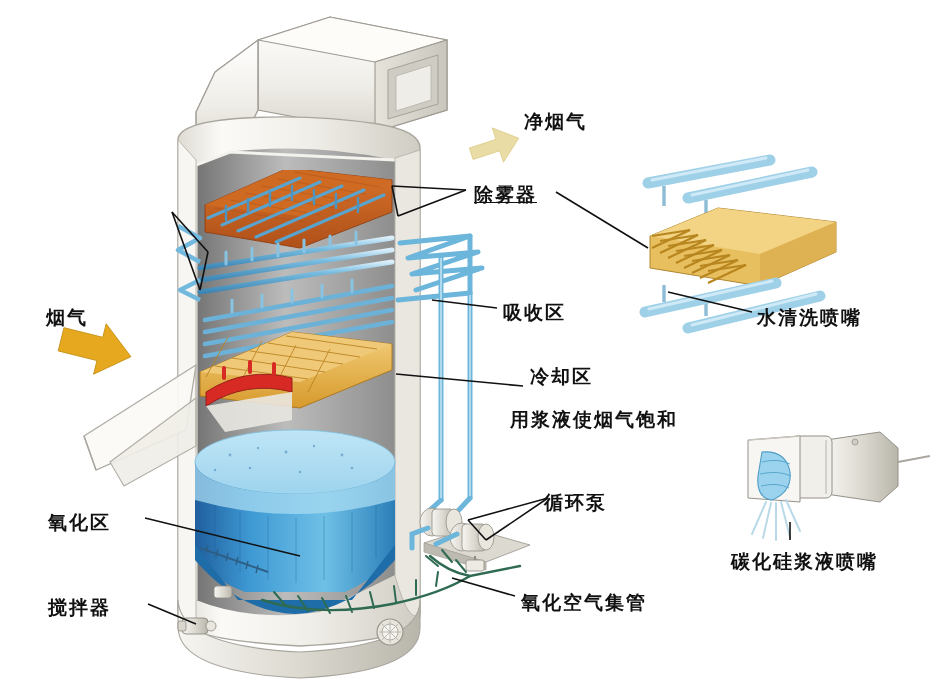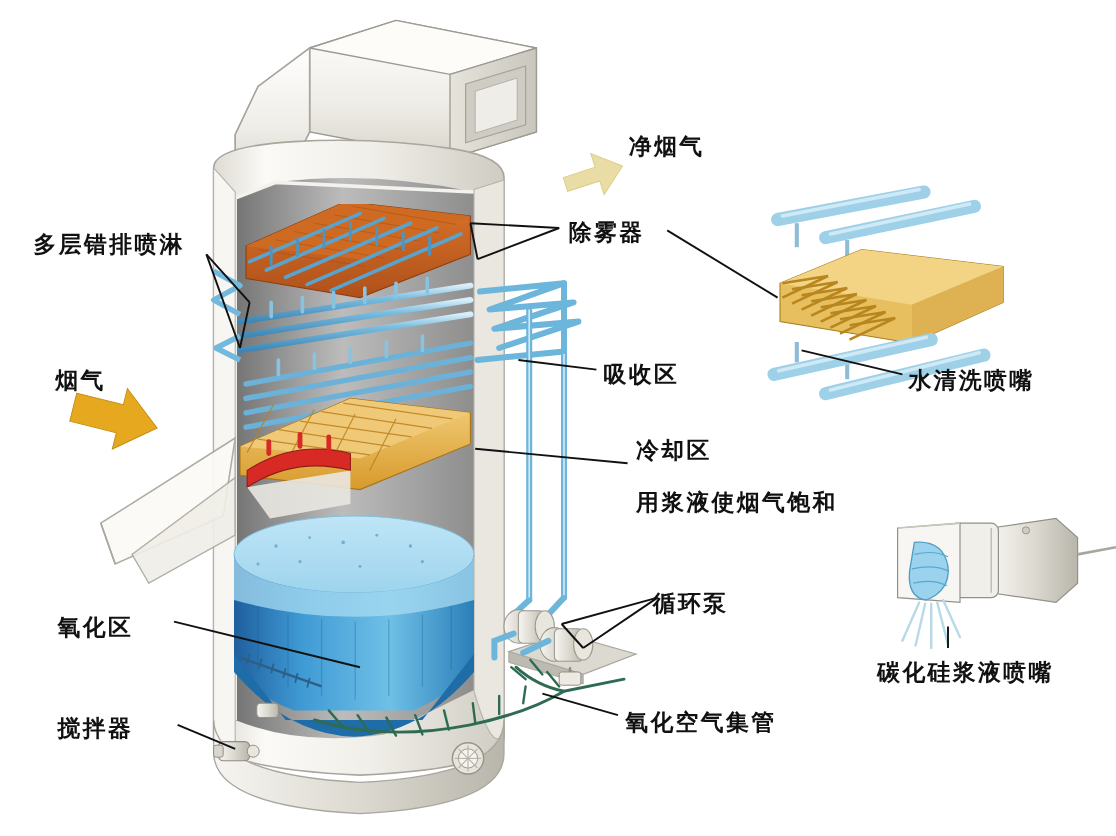--- a/index.html
+++ b/index.html
@@ -413,37 +413,36 @@
     </g>
 
     <g>
       <path d="M470,140 L498,140 L498,128 L520,146 L498,164 L498,152 L470,152 Z" fill="#e9dca4" stroke="#ddcd8a" stroke-width="0.8" transform="rotate(-18 495 146)"></path>
     </g>
     <g>
       <path d="M60,336 L100,336 L100,322 L132,348 L100,374 L100,360 L60,360 Z" fill="#e5a81e" stroke="#c48e12" stroke-width="0.8" transform="rotate(14 96 348)"></path>
     </g>
   </svg>
 
-  <div class="lbl" style="left:28px;top:192px;">多层错排喷淋</div>
 
   <div class="lbl" style="left:46px;top:305px;">烟气</div>
 
   <div class="lbl" style="left:48px;top:512px;font-family:Liberation Mono, monospace;">氧化区</div>
 
   <div class="lbl" style="left:48px;top:595px;">搅拌器</div>
 
   <div class="lbl" style="left:524px;top:111px;font-family:Liberation Mono, monospace;">净烟气</div>
 
-  <div class="lbl" style="left:474px;top:182px;">除雾器</div>
+  <div class="lbl" style="left:474px;top:182px;text-decoration:underline;">除雾器</div>
 
   <div class="lbl" style="left:503px;top:300px;">吸收区</div>
 
   <div class="lbl" style="left:530px;top:364px;">冷却区</div>
 
-  <div class="lbl" style="left:530px;top:407px;text-align:center;">用浆液使烟气饱和</div>
+  <div class="lbl" style="left:510px;top:407px;text-align:center;">用浆液使烟气饱和</div>
 
   <div class="lbl" style="left:544px;top:492px;font-family:Liberation Mono, monospace;">循环泵</div>
 
   <div class="lbl" style="left:521px;top:590px;">氧化空气集管</div>
 
   <div class="lbl" style="left:731px;top:549px;">碳化硅浆液喷嘴</div>
 
   <div class="lbl" style="left:757px;top:305px;">水清洗喷嘴</div>
 
 </div>

